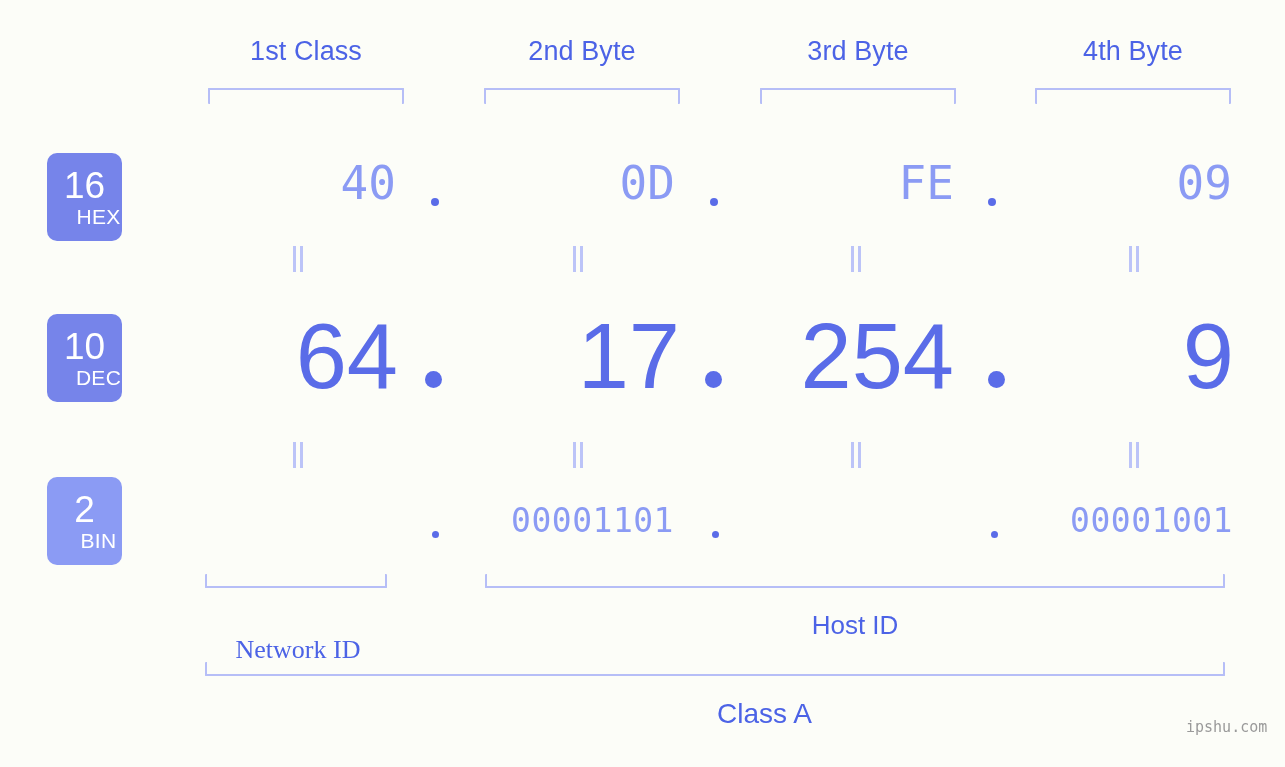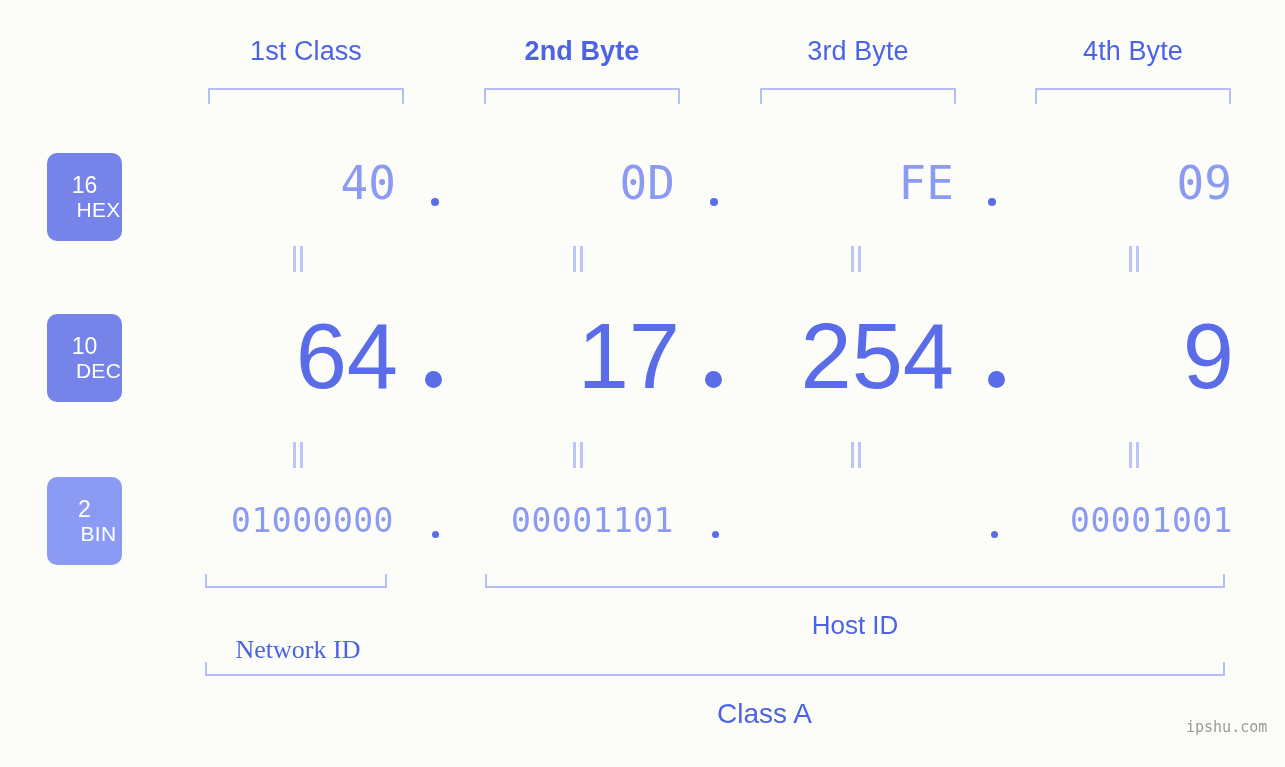--- a/index.html
+++ b/index.html
@@ -56,21 +56,21 @@
     background: #7684ea;
     color: #ffffff;
     display: flex;
     flex-direction: column;
     align-items: center;
     justify-content: center;
     line-height: 1;
   }
   .badge.light { background: #8b9bf4; }
   .badge .num {
-    font-size: 23px;
+    font-size: 37px;
     font-weight: 400;
     letter-spacing: 0px;
     margin-bottom: 2px;
   }
   .badge .nm {
     font-size: 21px;
     font-weight: 400;
     letter-spacing: 0.3px;
     margin-left: 28px;
   }
@@ -153,21 +153,21 @@
     font-size: 15px;
     white-space: nowrap;
   }
 </style>
 </head>
 <body>
 
 <div class="canvas">
 
   <div class="abs byte-label" style="left:208px; top:36px; width:196px;">1st Class</div>
-  <div class="abs byte-label" style="left:484px; top:36px; width:196px;font-weight:bold;">2nd Byte</div>
+  <div class="abs byte-label" style="left:484px; top:36px; width:196px;">2nd Byte</div>
   <div class="abs byte-label" style="left:760px; top:36px; width:196px;">3rd Byte</div>
   <div class="abs byte-label" style="left:1035px; top:36px; width:196px;">4th Byte</div>
 
   <div class="abs bracket-down" style="left:208px; top:88px; width:196px;"></div>
   <div class="abs bracket-down" style="left:484px; top:88px; width:196px;"></div>
   <div class="abs bracket-down" style="left:760px; top:88px; width:196px;"></div>
   <div class="abs bracket-down" style="left:1035px; top:88px; width:196px;"></div>
 
   <div class="abs badge" style="left:47px; top:153px;">
     <span class="num">16</span>
@@ -225,21 +225,20 @@
     </div>
   <div class="eqmark" style="left:850px; top:442px;">
       <i></i>
       <i></i>
     </div>
   <div class="eqmark" style="left:1128px; top:442px;">
       <i></i>
       <i></i>
     </div>
 
-  <div class="row-cell bin-val" style="left:198px; top:504px; width:196px;">01000000</div>
   <div class="dot dot-bin" style="left:432px; top:531px;"></div>
   <div class="row-cell bin-val" style="left:478px; top:504px; width:196px;">00001101</div>
   <div class="dot dot-bin" style="left:712px; top:531px;"></div>
   <div class="dot dot-bin" style="left:991px; top:531px;"></div>
   <div class="row-cell bin-val" style="left:1037px; top:504px; width:196px;">00001001</div>
 
   <div class="abs bracket-up" style="left:205px; top:574px; width:182px;"></div>
   <div class="abs bracket-up" style="left:485px; top:574px; width:740px;"></div>
 
   <div class="id-label" style="left:198px; top:637px; width:200px;font-family:Liberation Serif, serif;">Network ID</div>

